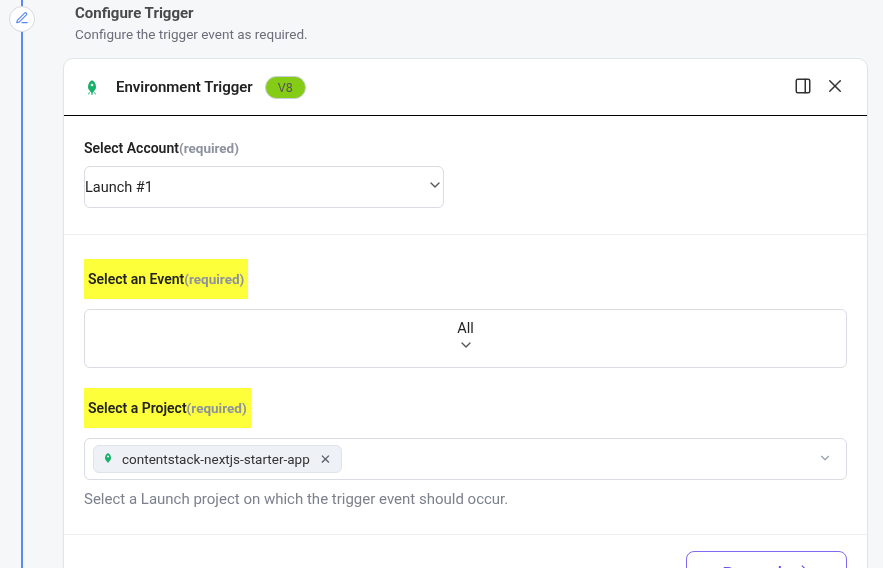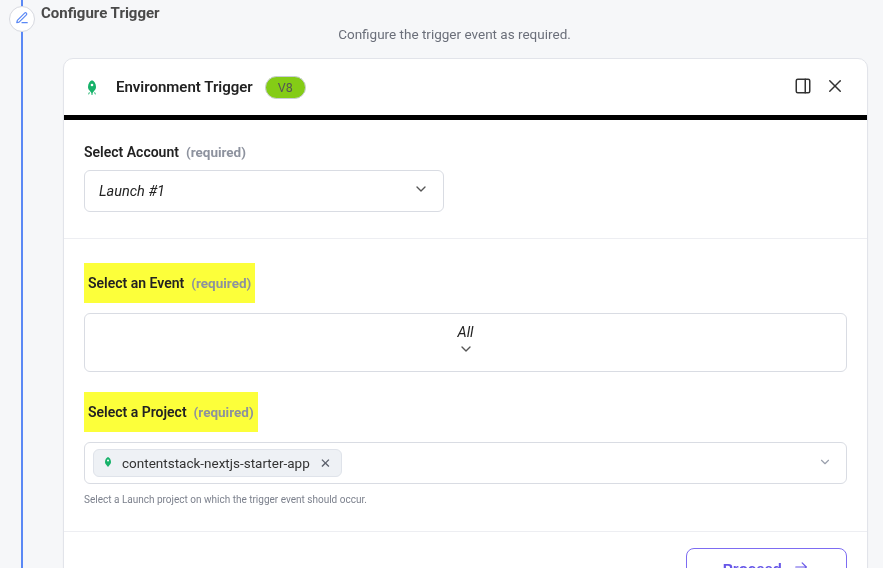--- a/index.html
+++ b/index.html
@@ -33,49 +33,48 @@
     border-radius: 50%;
     background: #ffffff;
     border: 1px solid #d7d9e0;
     display: flex;
     align-items: center;
     justify-content: center;
   }
   .timeline-node svg { width: 14px; height: 14px; }
 
   .step-header {
-    margin-left: 20px;
+    margin-left: 54px;
     padding-top: 4px;
   }
   .step-title {
     font-size: 15px;
     font-weight: 700;
     color: #4a4a4a;
   }
   .step-sub {
     margin-top: 4px;
     font-size: 13.5px;
     color: #6b6f7a;
-    text-align: center;
   }
 
   .card {
     margin-left: 42px;
     margin-top: 16px;
     background: #fff;
     border: 1px solid #e2e4ea;
     border-radius: 10px;
     box-shadow: 0 1px 2px rgba(0,0,0,0.03);
   }
 
   .card-head {
     display: flex;
     align-items: center;
     padding: 12px 16px;
-    border-bottom: 5px solid #000000;
+    border-bottom: 1px solid #000000;
   }
   .rocket-badge {
     width: 24px; height: 24px;
     display:flex; align-items:center; justify-content:center;
     margin-right: 12px;
   }
   .rocket-badge svg { width: 16px; height: 16px; }
   .card-head-title { font-weight: 600; font-size: 15px; color:#222; }
   .version-pill {
     margin-left: 12px;
@@ -98,43 +97,42 @@
 
   .section {
     padding: 24px 20px 26px 20px;
     border-bottom: 1px solid #edeef2;
   }
   .section:last-of-type { border-bottom: none; }
 
   .label-row {
     display: flex;
     align-items: center;
-    gap: 7px;
+    gap: 0;
     margin-bottom: 10px;
   }
   .label-row.hl {
     background: #fcff3a;
     width: fit-content;
     padding: 12px 4px;
   }
   .field-label { font-weight: 600; font-size: 14px; color:#222; }
   .req { color:#8d929e; font-weight:700; font-size:13.5px; }
 
   .select-box {
     border: 1px solid #d9dce3;
     border-radius: 6px;
-    padding: 10px 14px;
+    padding: 10px 0;
     display:flex;
     align-items:center;
     justify-content:space-between;
     cursor:pointer;
     background:#fff;
     color:#222;
     font-size:14.5px;
-    font-style:italic;
   }
   .select-box.narrow { width: 360px; }
   .select-box.wide { width: 100%; flex-direction: column; }
   .chev svg { width:16px; height:16px; stroke:#555; }
 
   .tag-select {
     border: 1px solid #d9dce3;
     border-radius: 6px;
     padding: 6px 14px 6px 8px;
     display:flex;
@@ -154,21 +152,21 @@
     padding:5px 8px;
     font-size:13.5px;
     color:#333;
   }
   .tag .mini-rocket svg { width:12px; height:12px; }
   .tag-x { cursor:pointer; padding:0 2px; color:#5a5f6b; }
   .light-chev svg { width:14px; height:14px; stroke:#9aa0ad; }
 
   .helper {
     margin-top: 10px;
-    font-size: 10px;
+    font-size: 15px;
     color: #7c818d;
   }
 
   .card-footer {
     padding: 16px 20px 20px 20px;
     display:flex;
     justify-content:flex-end;
   }
   .proceed-btn {
     border: 1px solid #7d6cf2;

